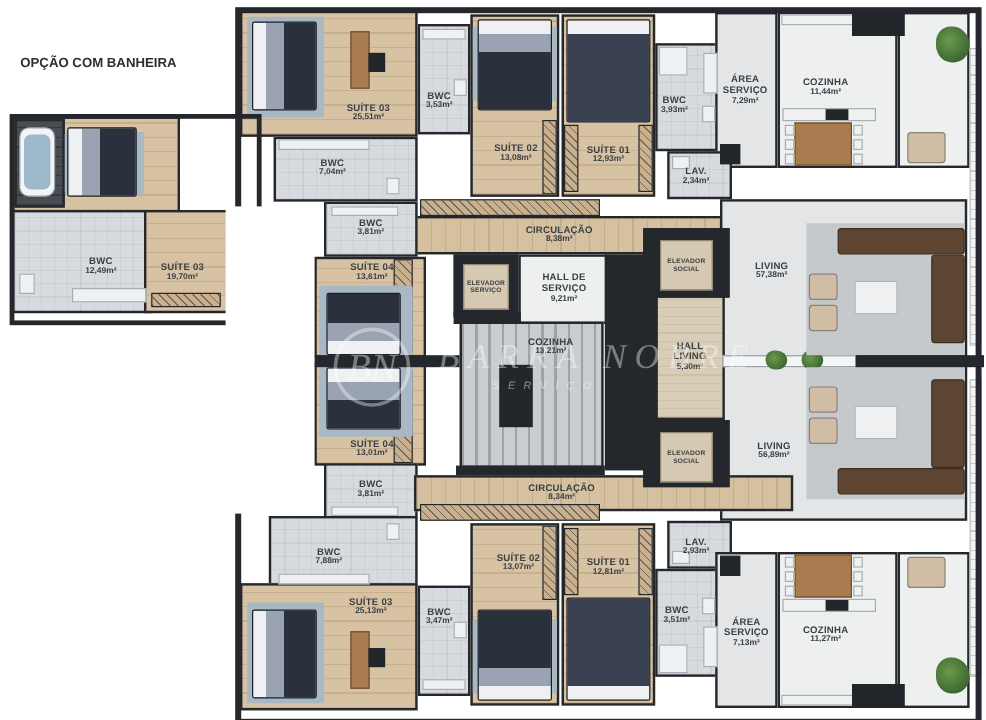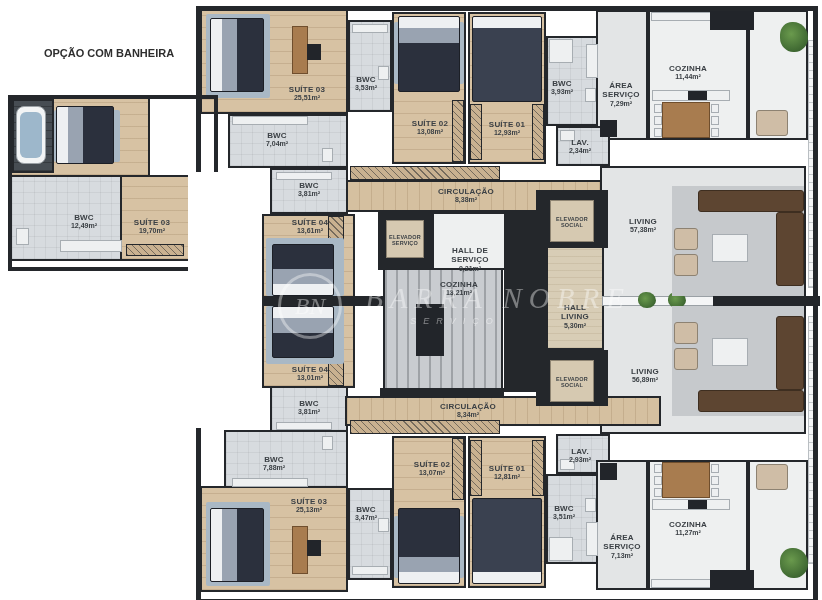--- a/index.html
+++ b/index.html
@@ -36,29 +36,29 @@
   .tub{background:#f2f4f5;border:1px solid #9aa0a5;border-radius:8px;}
   .water{background:#9db7cb;border-radius:6px;}
   .rail{background:#f4f5f6;border:1px solid #b9bec2;background-image:repeating-linear-gradient(0deg,#c4c8cb 0 1px,transparent 1px 8px);}
   .sill{background:#f4f5f6;border:1px solid #9aa0a5;}
   .outline{position:absolute;border:5px solid #24272b;z-index:4;pointer-events:none;}
   .cover{position:absolute;background:#ffffff;z-index:5;}
   .lbl{position:absolute;transform:translate(-50%,-50%);display:flex;flex-direction:column;align-items:center;
        text-align:center;color:#3b4045;line-height:1.18;white-space:nowrap;z-index:8;}
   .lbl .n{font-size:8px;font-weight:bold;letter-spacing:.2px;}
   .lbl .a{font-size:7px;font-weight:bold;}
-  .lbl.w{white-space:normal;width:50px;margin-top:20px;}
+  .lbl.w{white-space:normal;width:50px;}
   .lbl.tiny{white-space:normal;width:44px;}
   .lbl.tiny .n{font-size:5.5px;}
-  .note{position:absolute;left:38px;top:46px;width:142px;text-align:center;color:#2e2e2e;
+  .note{position:absolute;left:11px;top:46px;width:142px;text-align:center;color:#2e2e2e;
         font-size:11px;font-weight:bold;line-height:1.35;z-index:8;}
   .wm{position:absolute;z-index:9;color:rgba(255,255,255,.40);pointer-events:none;font-style:italic;}
   .wm-circle{left:278px;top:273px;width:58px;height:60px;border:3px solid rgba(255,255,255,.38);border-radius:50%;
              display:flex;align-items:center;justify-content:center;
-             font-family:"Liberation Serif",serif;font-style:italic;font-size:24px;}
+             font-family:"Liberation Serif",serif;font-style:italic;font-size:32px;}
   .wm-brand{left:348px;top:282px;width:300px;text-align:center;font-family:"Liberation Serif",serif;
             font-size:29px;letter-spacing:7px;}
   .wm-sub{left:385px;top:316px;width:140px;text-align:center;font-size:9px;letter-spacing:7px;
           font-family:"Liberation Sans",sans-serif;color:rgba(255,255,255,.45);}
 </style>
 </head>
 <body>
 
 <div id="canvas">
 

